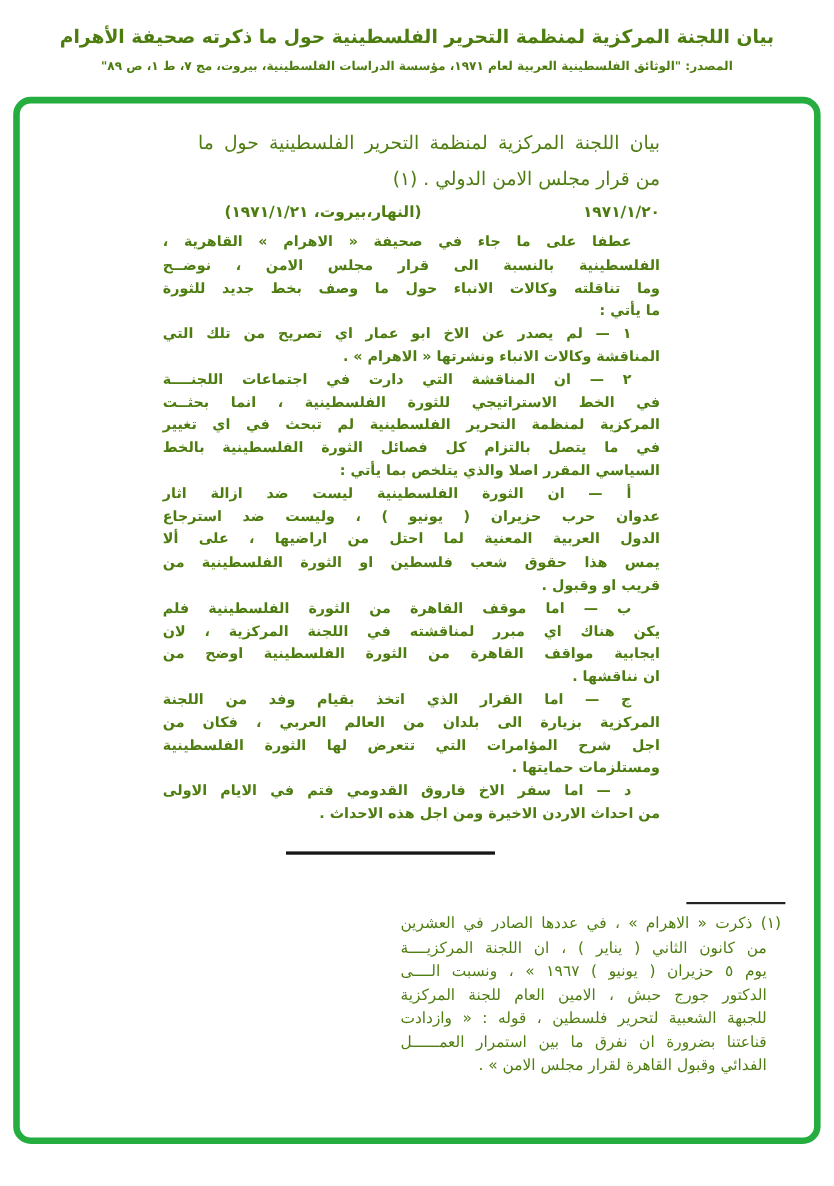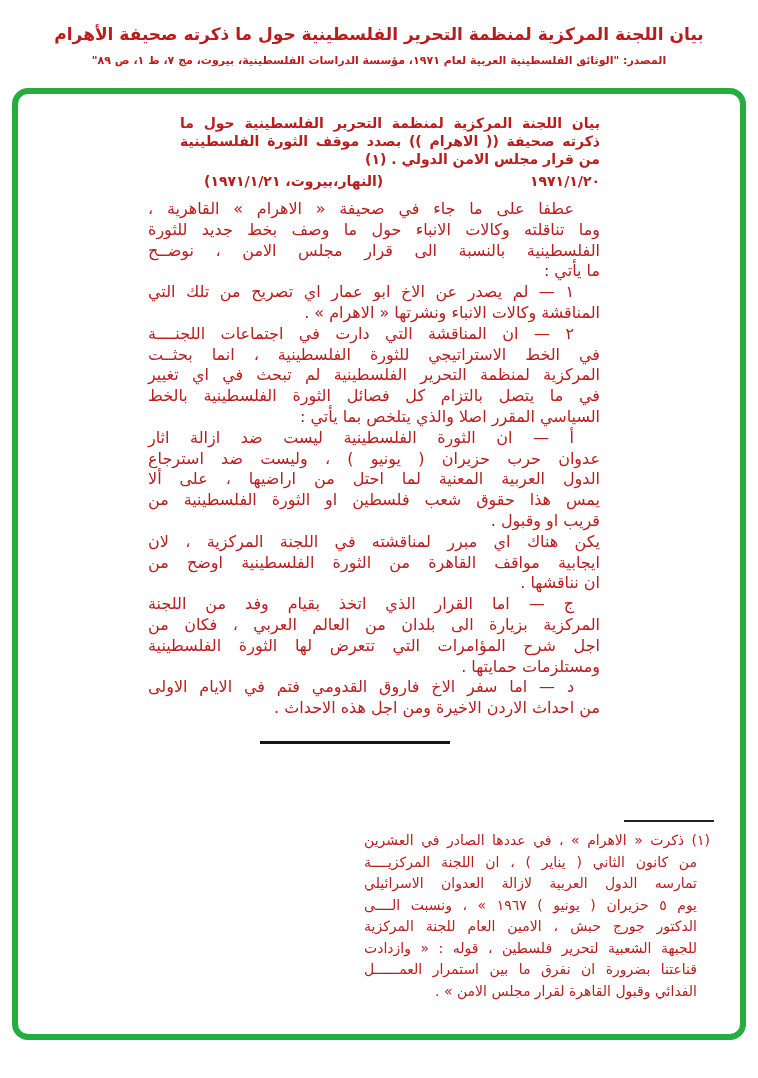--- a/index.html
+++ b/index.html
@@ -32,31 +32,31 @@
     background:#fff;
   }
   
   .doc-content{
     position:absolute; top:20px; right:140px; width:452px;
     direction:rtl;
   }
   .line{ text-align:justify; text-align-last:justify; }
   .line.last{ text-align-last:right; }
   .doc-title{
-    font-size:14px; font-weight:bold; line-height:18px;
+    font-size:17px; font-weight:normal; line-height:33px;
     padding-left:32px;
   }
   .date-row{
     margin-top:5px; padding-left:56px;
     display:flex; justify-content:space-between;
     font-size:14px; font-weight:bold;
   }
   .doc-body{
     margin-top:10px;
-    font-size:16px; font-weight:400; line-height:20.8px;
+    font-size:13px; font-weight:700; line-height:20.8px;
   }
   .doc-body .line.first{ padding-right:26px; }
   .body-divider{
     width:190px; height:3px; background:#161616;
     margin-top:22px; margin-right:150px;
   }
   
   .footnote-rule{
     position:absolute; top:726px; right:26px;
     width:90px; height:2px; background:#222;
@@ -64,46 +64,45 @@
   .footnote{
     position:absolute; top:736px; right:30px; width:346px;
     direction:rtl;
     font-size:14px; font-weight:500; line-height:21.5px;
   }
   .footnote .line:not(.first){ padding-right:13px; }
 </style>
 </head>
 <body>
 
-<div class="page" style="color: #b91c1c;">
+<div class="page" style="color: #4d7c0f;">
 
   <header class="top-header">
     <div class="header-title">بيان اللجنة المركزية لمنظمة التحرير الفلسطينية حول ما ذكرته صحيفة الأهرام</div>
     <div class="header-source">المصدر: "الوثائق الفلسطينية العربية لعام ١٩٧١، مؤسسة الدراسات الفلسطينية، بيروت، مج ٧، ط ١، ص ٨٩"</div>
   </header>
 
   <div class="green-box" style="border-color: rgb(37, 173, 63);">
 
     <div class="doc-content">
       <div class="doc-title">
           <div class="line first">بيان اللجنة المركزية لمنظمة التحرير الفلسطينية حول ما</div>
-          <div class="line">ذكرته صحيفة (( الاهرام )) بصدد موقف الثورة الفلسطينية</div>
           <div class="line last">من قرار مجلس الامن الدولي . (١)</div>
         </div>
 
       <div class="date-row">
         <span class="date-right">١٩٧١/١/٢٠</span>
         <span class="date-source">(النهار،بيروت، ١٩٧١/١/٢١)</span>
       </div>
 
       <div class="doc-body">
           <div class="para">
             <div class="line first">عطفا على ما جاء في صحيفة « الاهرام » القاهرية ،</div>
+            <div class="line">الفلسطينية بالنسبة الى قرار مجلس الامن ، نوضــح</div>
             <div class="line">وما تناقلته وكالات الانباء حول ما وصف بخط جديد للثورة</div>
-            <div class="line">الفلسطينية بالنسبة الى قرار مجلس الامن ، نوضــح</div>
             <div class="line last">ما يأتي :</div>
           </div>
           <div class="para">
             <div class="line first">١ — لم يصدر عن الاخ ابو عمار اي تصريح من تلك التي</div>
             <div class="line last">المناقشة وكالات الانباء ونشرتها « الاهرام » .</div>
           </div>
           <div class="para">
             <div class="line first">٢ — ان المناقشة التي دارت في اجتماعات اللجنــــة</div>
             <div class="line">في الخط الاستراتيجي للثورة الفلسطينية ، انما بحثــت</div>
             <div class="line">المركزية لمنظمة التحرير الفلسطينية لم تبحث في اي تغيير</div>
@@ -111,20 +110,21 @@
             <div class="line last">السياسي المقرر اصلا والذي يتلخص بما يأتي :</div>
           </div>
           <div class="para">
             <div class="line first">أ — ان الثورة الفلسطينية ليست ضد ازالة اثار</div>
             <div class="line">عدوان حرب حزيران ( يونيو ) ، وليست ضد استرجاع</div>
             <div class="line">الدول العربية المعنية لما احتل من اراضيها ، على ألا</div>
             <div class="line">يمس هذا حقوق شعب فلسطين او الثورة الفلسطينية من</div>
             <div class="line last">قريب او وقبول .</div>
           </div>
           <div class="para">
+            <div class="line first">ب — اما موقف القاهرة من الثورة الفلسطينية فلم</div>
             <div class="line">يكن هناك اي مبرر لمناقشته في اللجنة المركزية ، لان</div>
             <div class="line">ايجابية مواقف القاهرة من الثورة الفلسطينية اوضح من</div>
             <div class="line last">ان نناقشها .</div>
           </div>
           <div class="para">
             <div class="line first">ج — اما القرار الذي اتخذ بقيام وفد من اللجنة</div>
             <div class="line">المركزية بزيارة الى بلدان من العالم العربي ، فكان من</div>
             <div class="line">اجل شرح المؤامرات التي تتعرض لها الثورة الفلسطينية</div>
             <div class="line last">ومستلزمات حمايتها .</div>
           </div>
@@ -134,21 +134,20 @@
           </div>
         </div>
 
       <div class="body-divider"></div>
     </div>
 
     <div class="footnote-rule"></div>
     <div class="footnote">
         <div class="line first">(١) ذكرت « الاهرام » ، في عددها الصادر في العشرين</div>
         <div class="line">من كانون الثاني ( يناير ) ، ان اللجنة المركزيــــة</div>
-        <div class="line">تمارسه الدول العربية لازالة العدوان الاسرائيلي</div>
         <div class="line">يوم ٥ حزيران ( يونيو ) ١٩٦٧ » ، ونسبت الــــى</div>
         <div class="line">الدكتور جورج حبش ، الامين العام للجنة المركزية</div>
         <div class="line">للجبهة الشعبية لتحرير فلسطين ، قوله : « وازدادت</div>
         <div class="line">قناعتنا بضرورة ان نفرق ما بين استمرار العمــــــل</div>
         <div class="line last">الفدائي وقبول القاهرة لقرار مجلس الامن » .</div>
       </div>
 
   </div>
 
 </div>

